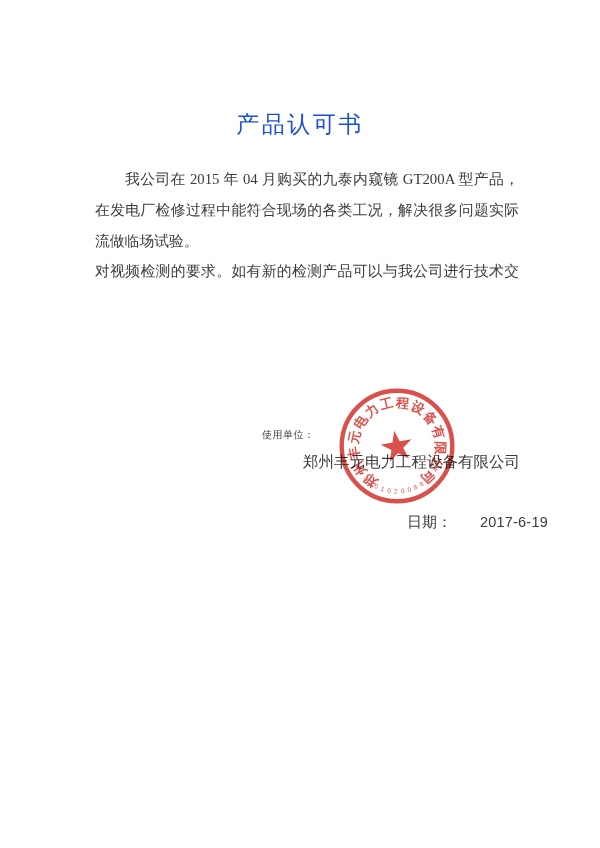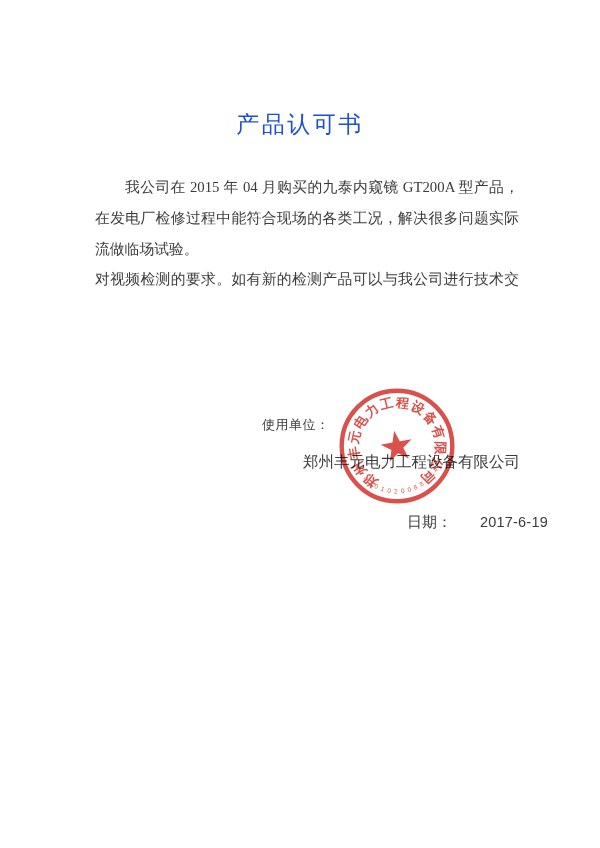--- a/index.html
+++ b/index.html
@@ -28,25 +28,25 @@
   }
   .body-line {
     display:block;
     height:30.8px;
     line-height:30.8px;
   }
   .body-line.just {
     text-align:justify;
     text-align-last:justify;
   }
-  .body-line.indent { padding-left:30px;margin-top:8px; }
+  .body-line.indent { padding-left:30px; }
   .sig-label {
     position:absolute;
-    left:262px; top:416px;
-    font-size:13px;
+    left:262px; top:428px;
+    font-size:10px;
     letter-spacing:0.5px;
   }
   .sig-company {
     position:absolute;
     left:303px; top:452px;
     font-size:15.5px;
   }
   .sig-date {
     position:absolute;
     left:407px; top:513px;

